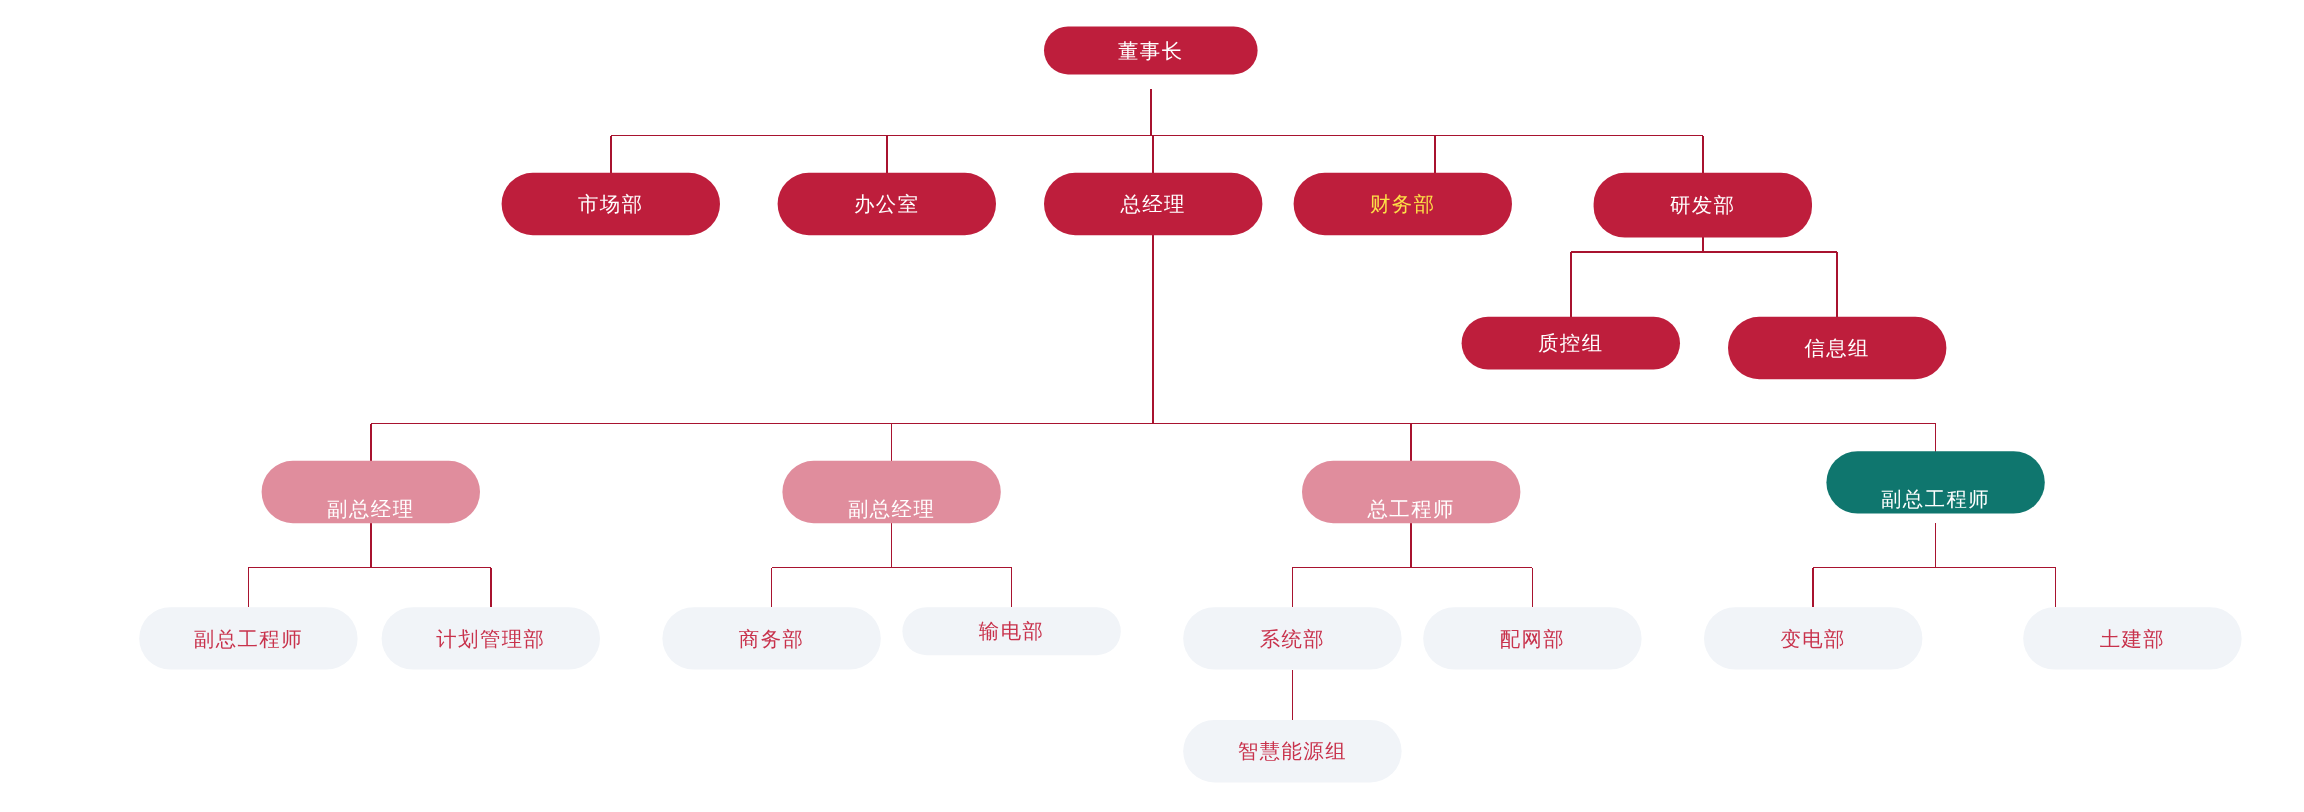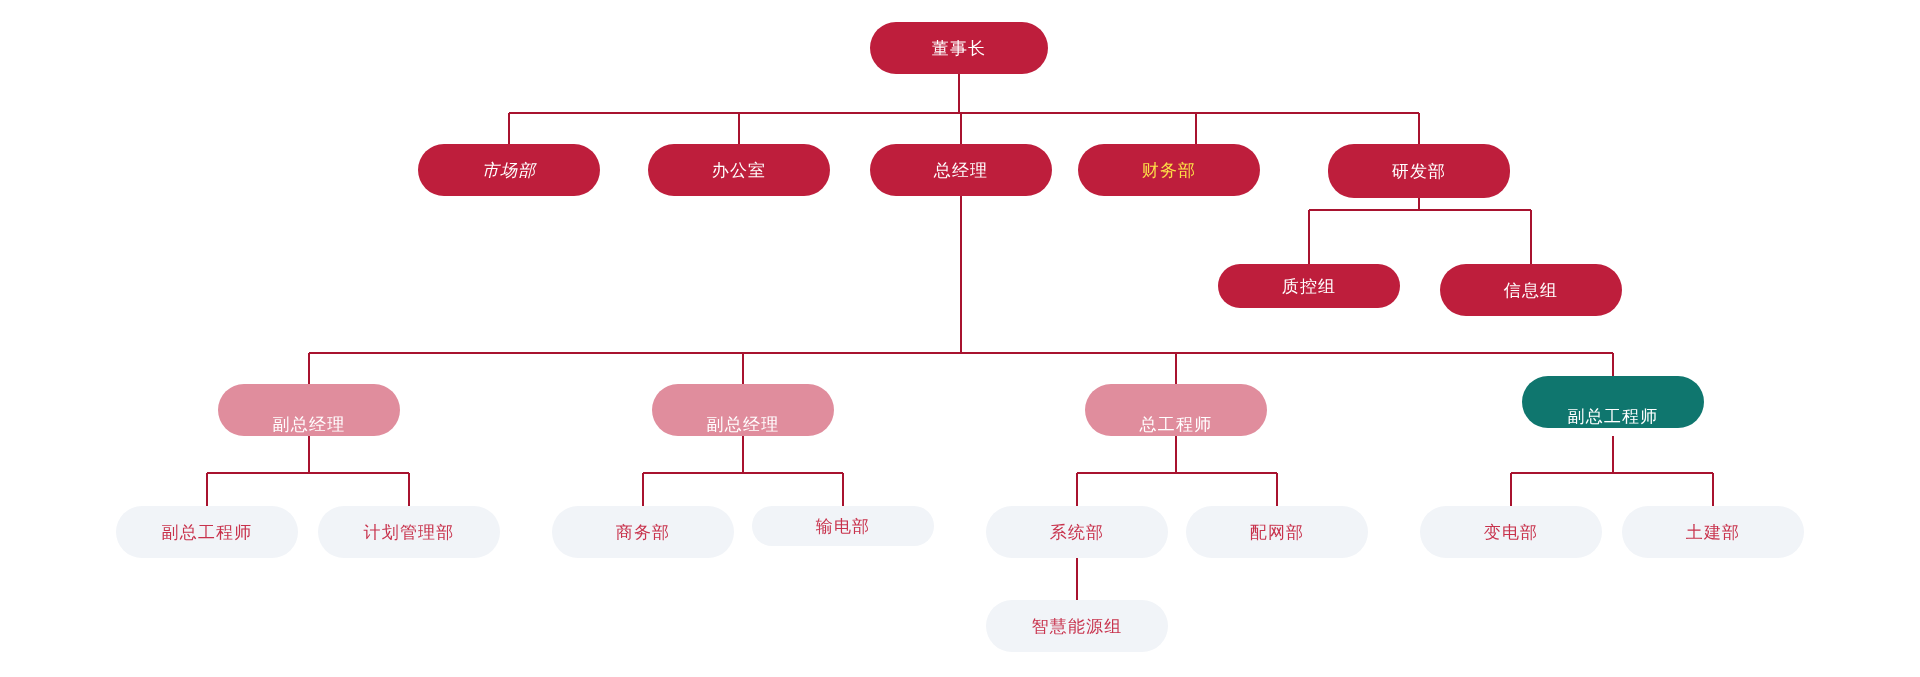--- a/index.html
+++ b/index.html
@@ -83,24 +83,24 @@
       <line x1="1077" y1="473" x2="1277" y2="473" stroke="#A8132F" stroke-width="1.4" shape-rendering="crispEdges"></line>
       <line x1="1077" y1="473" x2="1077" y2="506" stroke="#A8132F" stroke-width="1.4" shape-rendering="crispEdges"></line>
       <line x1="1277" y1="473" x2="1277" y2="506" stroke="#A8132F" stroke-width="1.4" shape-rendering="crispEdges"></line>
       <line x1="1613" y1="436" x2="1613" y2="473" stroke="#A8132F" stroke-width="1.4" shape-rendering="crispEdges"></line>
       <line x1="1511" y1="473" x2="1713" y2="473" stroke="#A8132F" stroke-width="1.4" shape-rendering="crispEdges"></line>
       <line x1="1511" y1="473" x2="1511" y2="506" stroke="#A8132F" stroke-width="1.4" shape-rendering="crispEdges"></line>
       <line x1="1713" y1="473" x2="1713" y2="506" stroke="#A8132F" stroke-width="1.4" shape-rendering="crispEdges"></line>
       <line x1="1077" y1="558" x2="1077" y2="600" stroke="#A8132F" stroke-width="1.4" shape-rendering="crispEdges"></line>
     </svg>
   <div id="node-layer">
-      <div class="node level-dark" style="left: 870px; top: 22px; width: 178px; height: 52px; background: rgb(190, 30, 60); color: rgb(255, 255, 255);">
+      <div class="node level-dark" style="left: 870px; top: 22px; width: 178px; height: 40px; background: rgb(190, 30, 60); color: rgb(255, 255, 255);">
         <span>董事长</span>
       </div>
-      <div class="node level-dark" style="left: 418px; top: 144px; width: 182px; height: 52px; background: rgb(190, 30, 60); color: rgb(255, 255, 255); font-style: italic;">
+      <div class="node level-dark" style="left: 418px; top: 144px; width: 182px; height: 52px; background: rgb(190, 30, 60); color: rgb(255, 255, 255);">
         <span>市场部</span>
       </div>
       <div class="node level-dark" style="left: 648px; top: 144px; width: 182px; height: 52px; background: rgb(190, 30, 60); color: rgb(255, 255, 255);">
         <span>办公室</span>
       </div>
       <div class="node level-dark" style="left: 870px; top: 144px; width: 182px; height: 52px; background: rgb(190, 30, 60); color: rgb(255, 255, 255);">
         <span>总经理</span>
       </div>
       <div class="node level-dark" style="left: 1078px; top: 144px; width: 182px; height: 52px; background: rgb(190, 30, 60); color: #fde047;">
         <span>财务部</span>
@@ -140,20 +140,20 @@
       </div>
       <div class="node level-light" style="left: 986px; top: 506px; width: 182px; height: 52px; background: rgb(241, 244, 248); color: rgb(200, 50, 76);">
         <span>系统部</span>
       </div>
       <div class="node level-light" style="left: 1186px; top: 506px; width: 182px; height: 52px; background: rgb(241, 244, 248); color: rgb(200, 50, 76);">
         <span>配网部</span>
       </div>
       <div class="node level-light" style="left: 1420px; top: 506px; width: 182px; height: 52px; background: rgb(241, 244, 248); color: rgb(200, 50, 76);">
         <span>变电部</span>
       </div>
-      <div class="node level-light" style="left: 1622px; top: 506px; width: 182px; height: 52px; background: rgb(241, 244, 248); color: rgb(200, 50, 76);">
+      <div class="node level-light" style="left: 1686px; top: 506px; width: 182px; height: 52px; background: rgb(241, 244, 248); color: rgb(200, 50, 76);">
         <span>土建部</span>
       </div>
       <div class="node level-light" style="left: 986px; top: 600px; width: 182px; height: 52px; background: rgb(241, 244, 248); color: rgb(200, 50, 76);">
         <span>智慧能源组</span>
       </div>
     </div>
 </div>
 
 </body></html>

